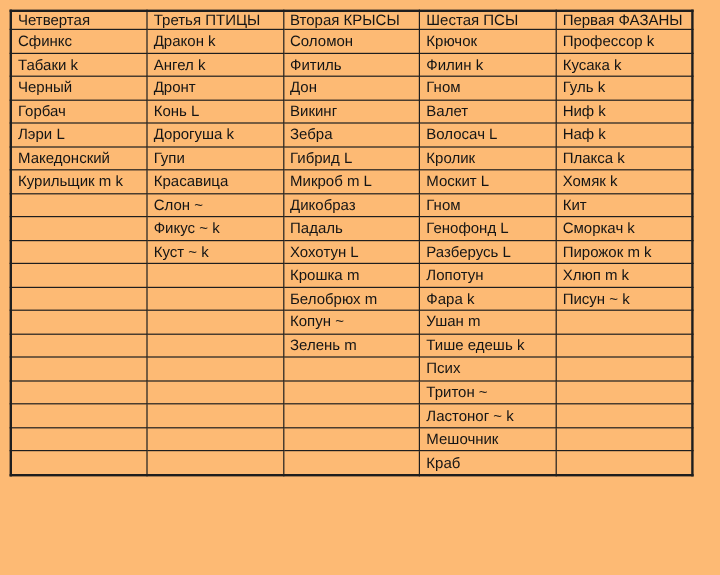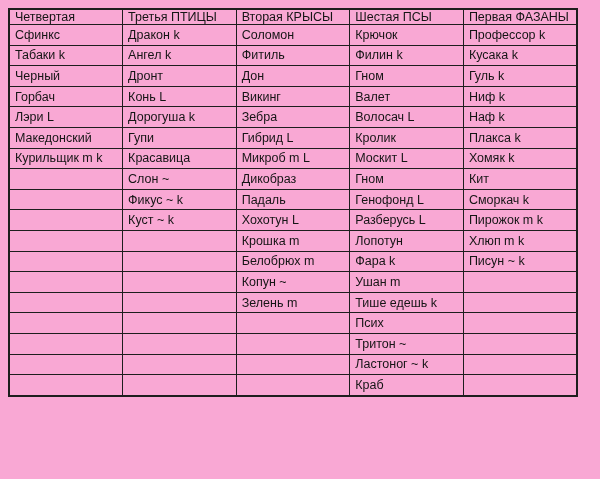--- a/index.html
+++ b/index.html
@@ -6,21 +6,21 @@
     margin: 0;
     padding: 0;
     background: #ffffff;
     font-family: "Liberation Sans", sans-serif;
     color: #151515;
   }
   .page {
     position: relative;
     width: 600px;
     height: 479px;
-    background: #f9a8d4;
+    background: #fdba74;
     overflow: hidden;
   }
   table.groups-table {
     position: absolute;
     left: 8px;
     top: 8px;
     width: 570px;
     height: 389px;
     border-collapse: collapse;
     table-layout: fixed;
@@ -182,18 +182,25 @@
           <td></td>
           <td></td>
           <td></td>
           <td>Ластоног ~ k</td>
           <td></td>
         </tr>
         <tr>
           <td></td>
           <td></td>
           <td></td>
+          <td>Мешочник</td>
+          <td></td>
+        </tr>
+        <tr>
+          <td></td>
+          <td></td>
+          <td></td>
           <td>Краб</td>
           <td></td>
         </tr>
       </tbody>
   </table>
 </div>
 
 </body></html>

